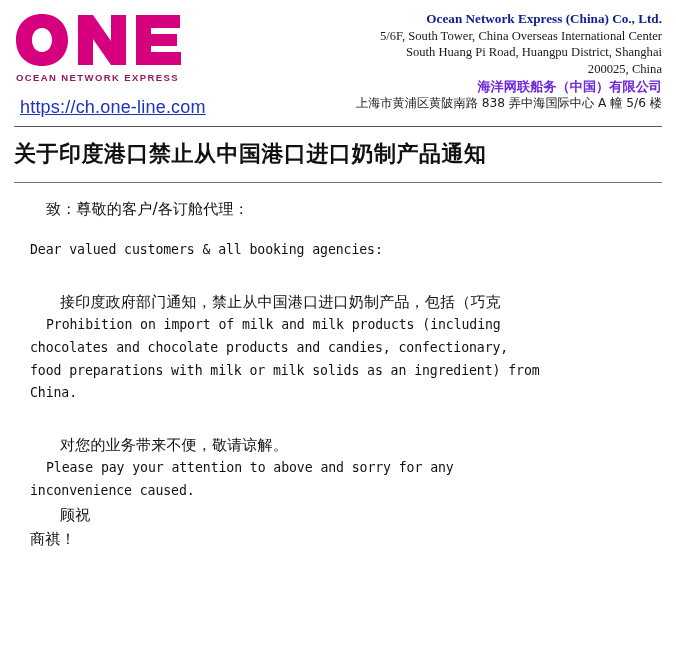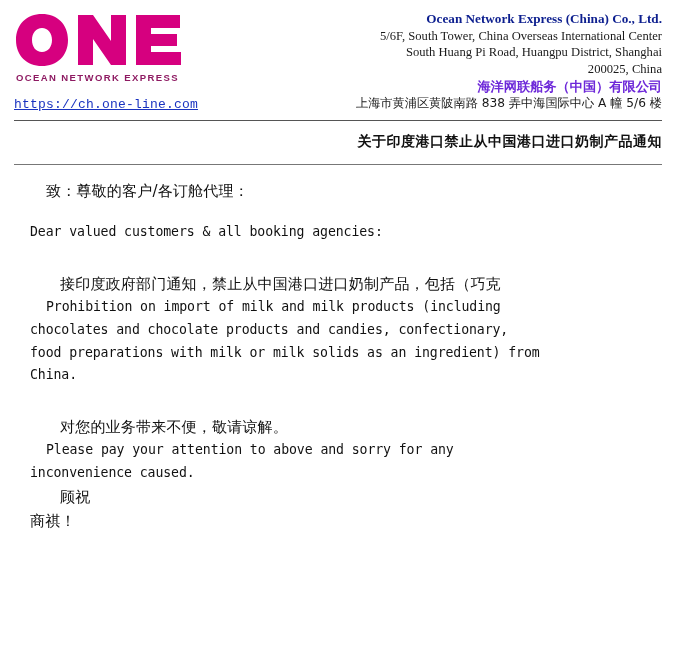--- a/index.html
+++ b/index.html
@@ -44,25 +44,26 @@
     font-size: 9.5px;
     font-weight: bold;
     color: #8e1a62;
     letter-spacing: 1.4px;
     margin-top: 4px;
     margin-left: 2px;
     font-family: "Liberation Sans", sans-serif;
   }
   .logo-url {
     margin-top: 14px;
-    font-size: 13px;
+    font-size: 18px;
     color: #1a33c0;
     text-decoration: underline;
-    font-family: Liberation Mono, monospace;
+    font-family: Liberation Sans, sans-serif;
     letter-spacing: 0.2px;
+    margin-left: 6px;
   }
   .addr-block {
     width: 395px;
     text-align: right;
     font-family: "Liberation Serif", serif;
     color: #1a1a1a;
     font-size: 12.6px;
     line-height: 1.33;
     padding-top: 2px;
   }
@@ -86,24 +87,24 @@
 
   .rule {
     border: 0;
     border-top: 1px solid #555;
     margin: 2px 0 0 0;
   }
   .rule.thin { border-top: 1px solid #777; }
 
   
   .doc-title {
-    text-align: right;
+    text-align: left;
     font-family: "DejaVu Sans", sans-serif;
     font-weight: bold;
-    font-size: 14px;
+    font-size: 22px;
     color: #111;
     padding: 12px 0 11px 0;
     letter-spacing: 0.5px;
   }
 
   
   .body-area {
     padding: 14px 16px 0 16px;
   }
   p {

